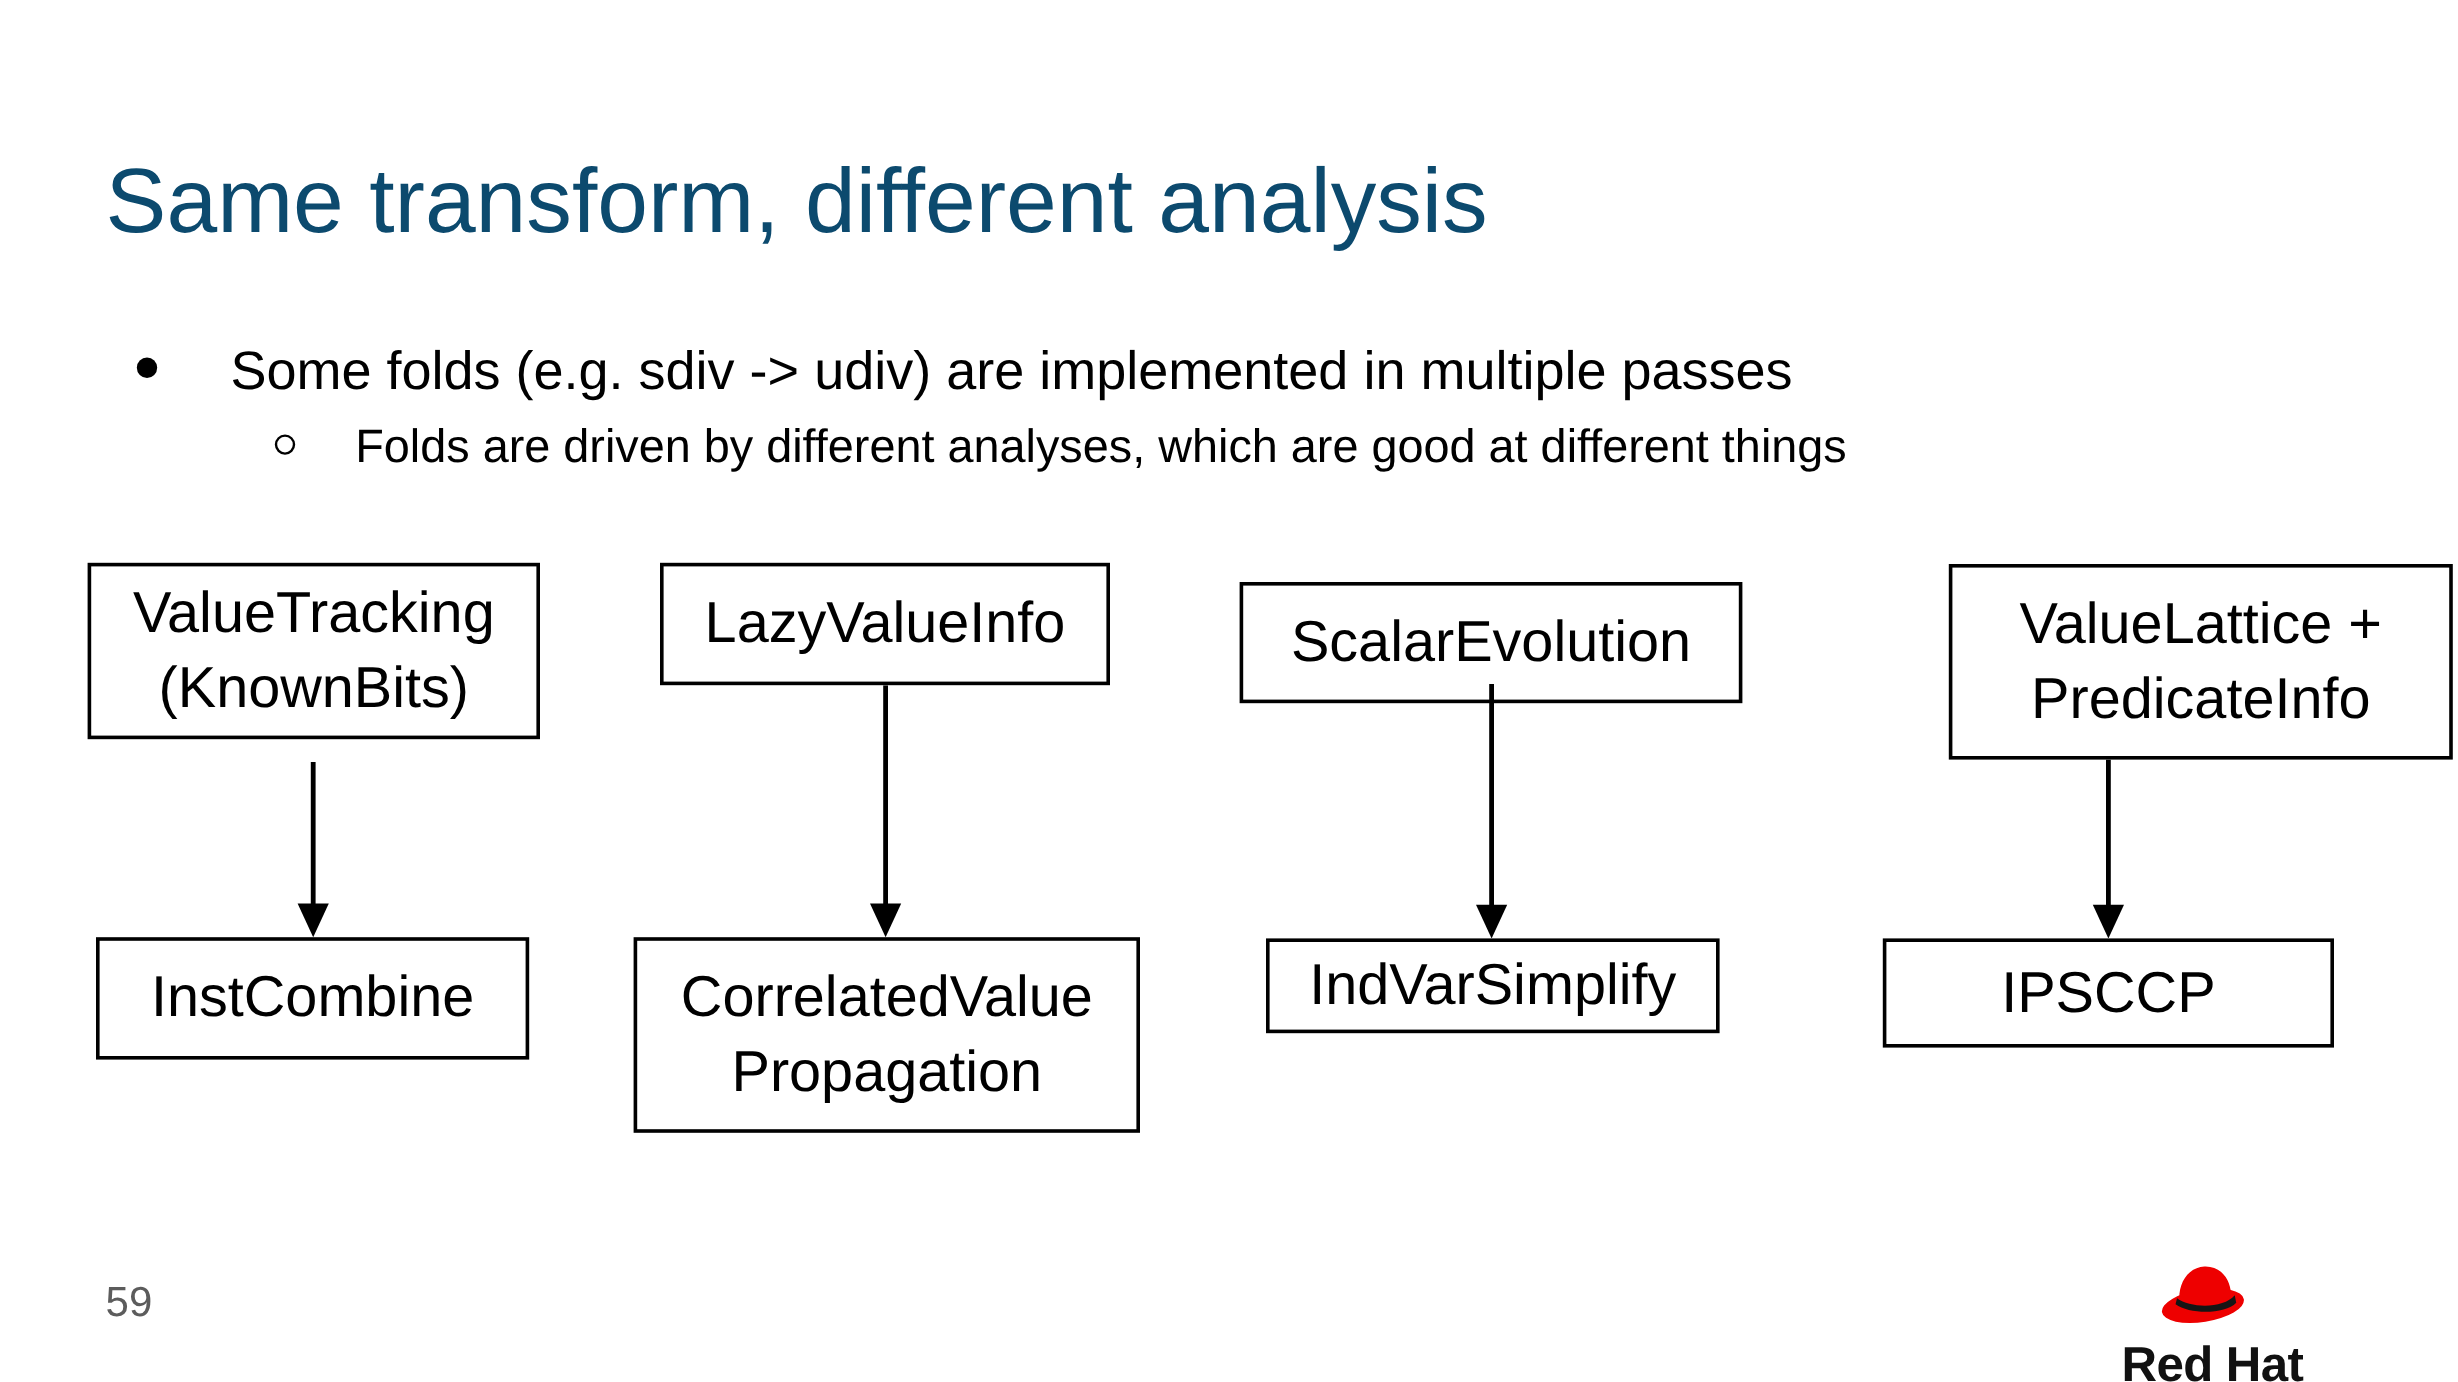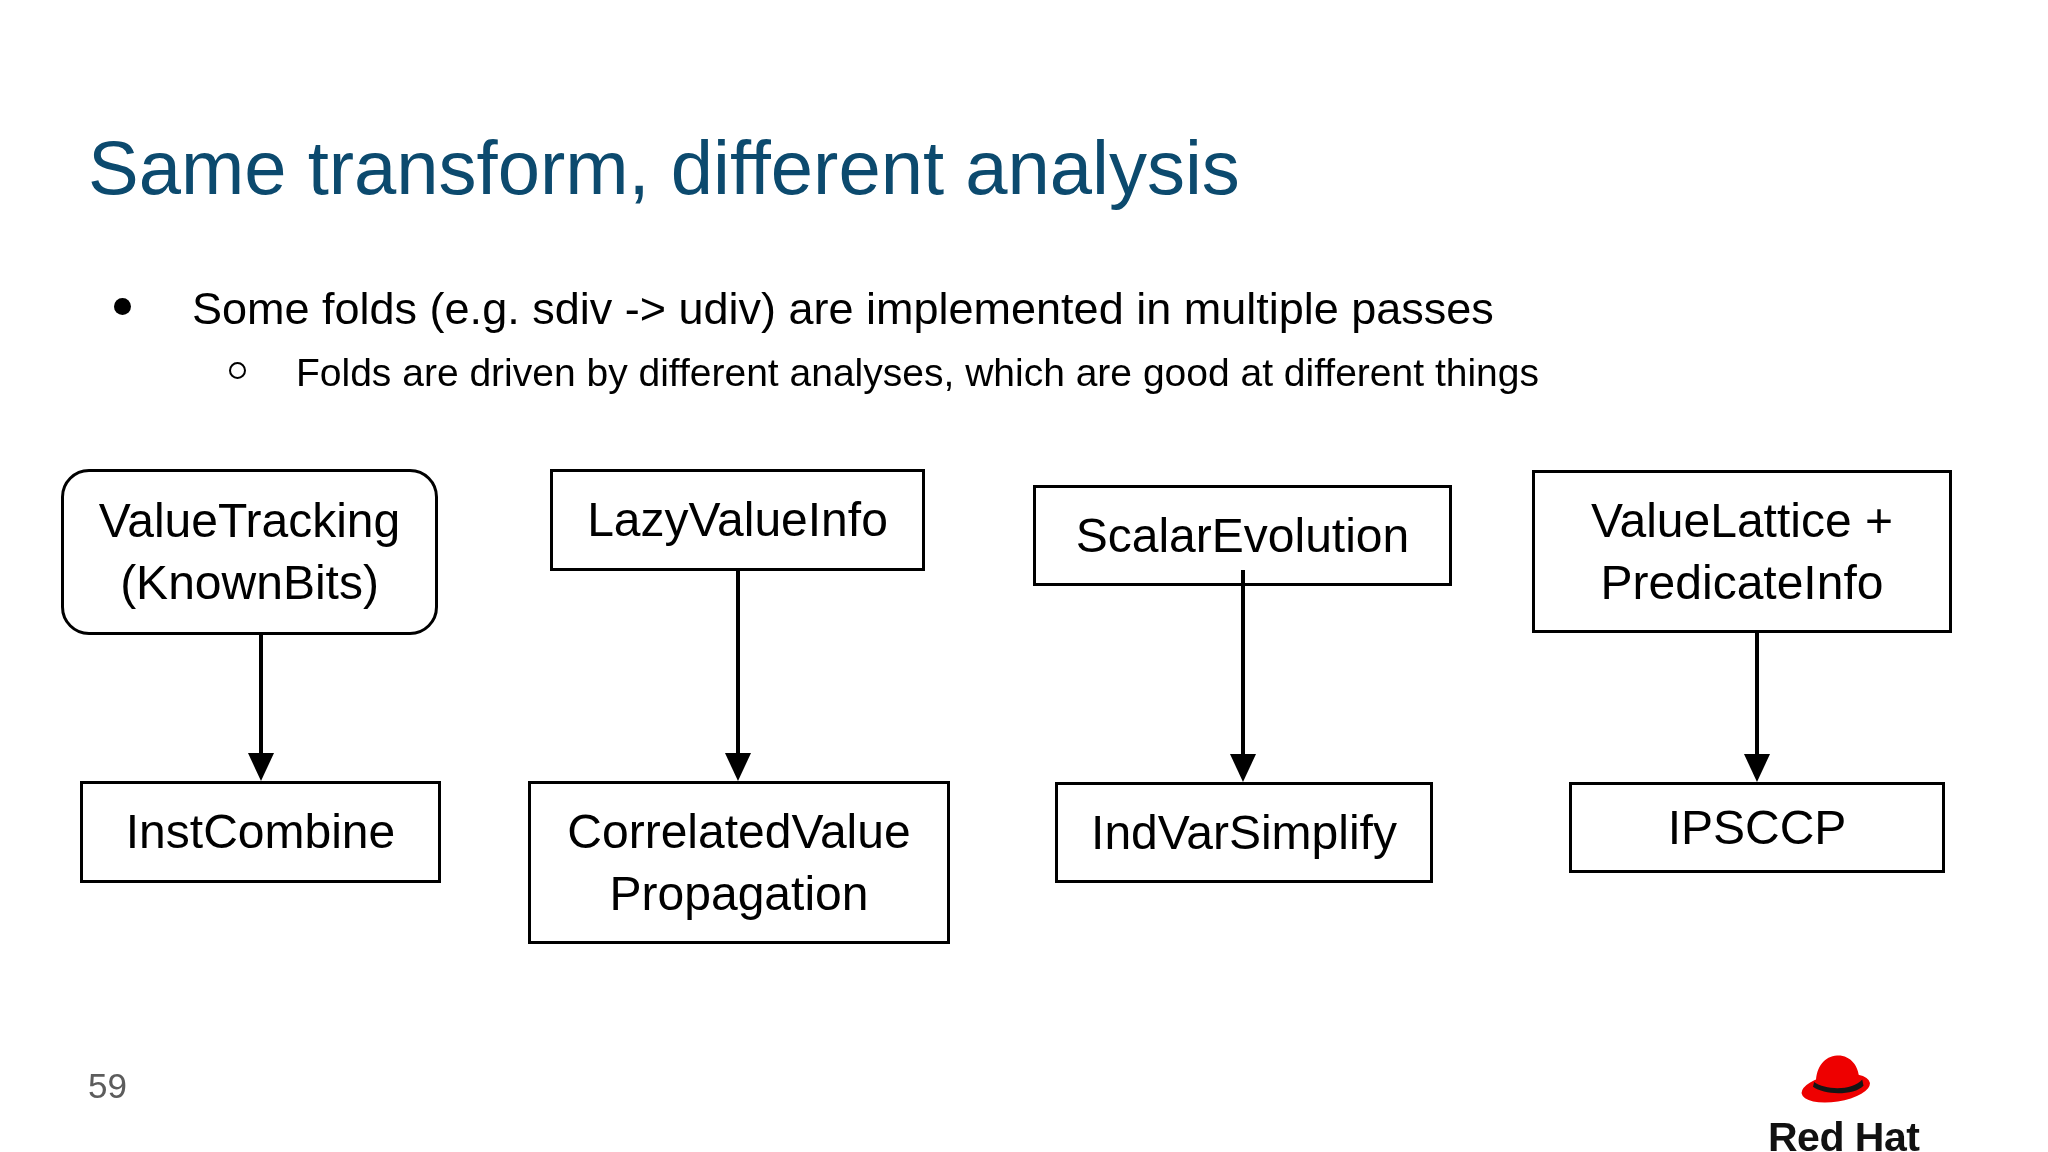--- a/index.html
+++ b/index.html
@@ -80,27 +80,27 @@
     border: 3px solid #000000;
     background: #ffffff;
     display: flex;
     align-items: center;
     justify-content: center;
     text-align: center;
     font-size: 48px;
     line-height: 62px;
     padding: 0 28px;
   }
-  .b1t { left:  61px; top: 469px; width: 377px; height: 166px; border-radius: 28px; }
+  .b1t { left:  73px; top: 469px; width: 377px; height: 147px; }
   .b1b { left:  80px; top: 781px; width: 361px; height: 102px; }
   .b2t { left: 550px; top: 469px; width: 375px; height: 102px; }
   .b2b { left: 528px; top: 781px; width: 422px; height: 163px; }
   .b3t { left: 1033px; top: 469px; width: 419px; height: 101px; margin-top: 16px; }
-  .b3b { left: 1055px; top: 782px; width: 378px; height: 101px; }
-  .b4t { left: 1532px; top: 470px; width: 420px; height: 163px; }
+  .b3b { left: 1055px; top: 782px; width: 378px; height: 79px; }
+  .b4t { left: 1624px; top: 470px; width: 420px; height: 163px; }
   .b4b { left: 1569px; top: 782px; width: 376px; height: 91px; }
 
   .arrow {
     position: absolute;
     width: 32px;
   }
   .a1 { left: 245px; top: 635px; height: 146px; }
   .a2 { left: 722px; top: 571px; height: 210px; }
   .a3 { left: 1227px; top: 570px; height: 212px; }
   .a4 { left: 1741px; top: 633px; height: 149px; }

